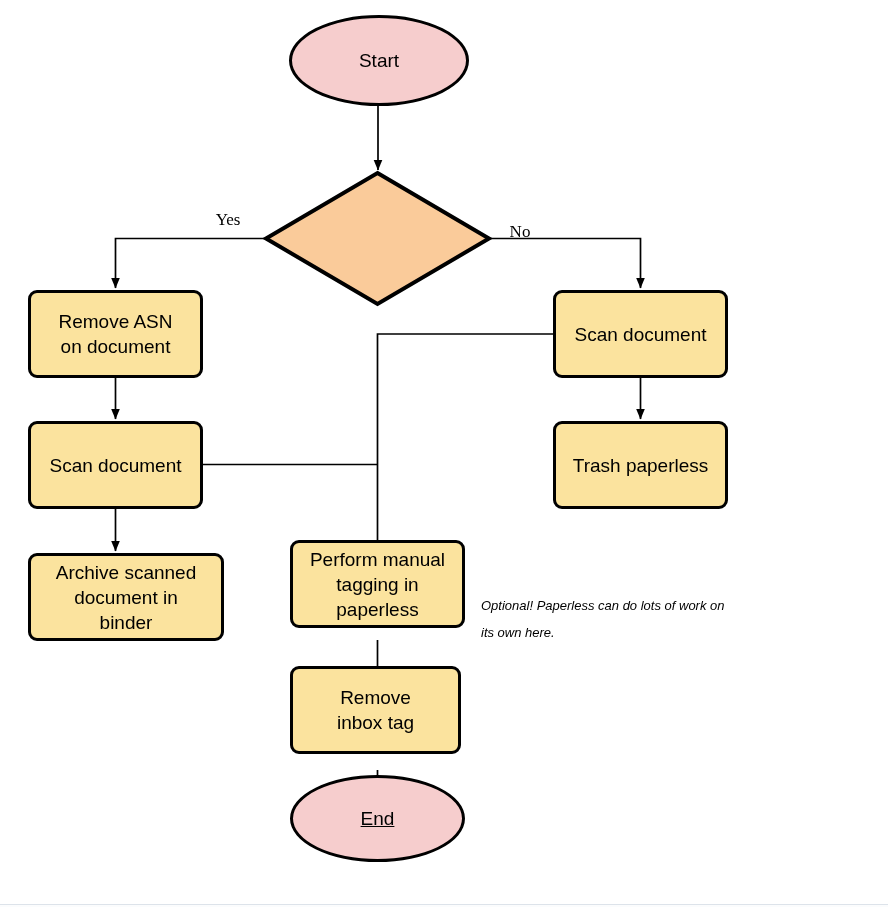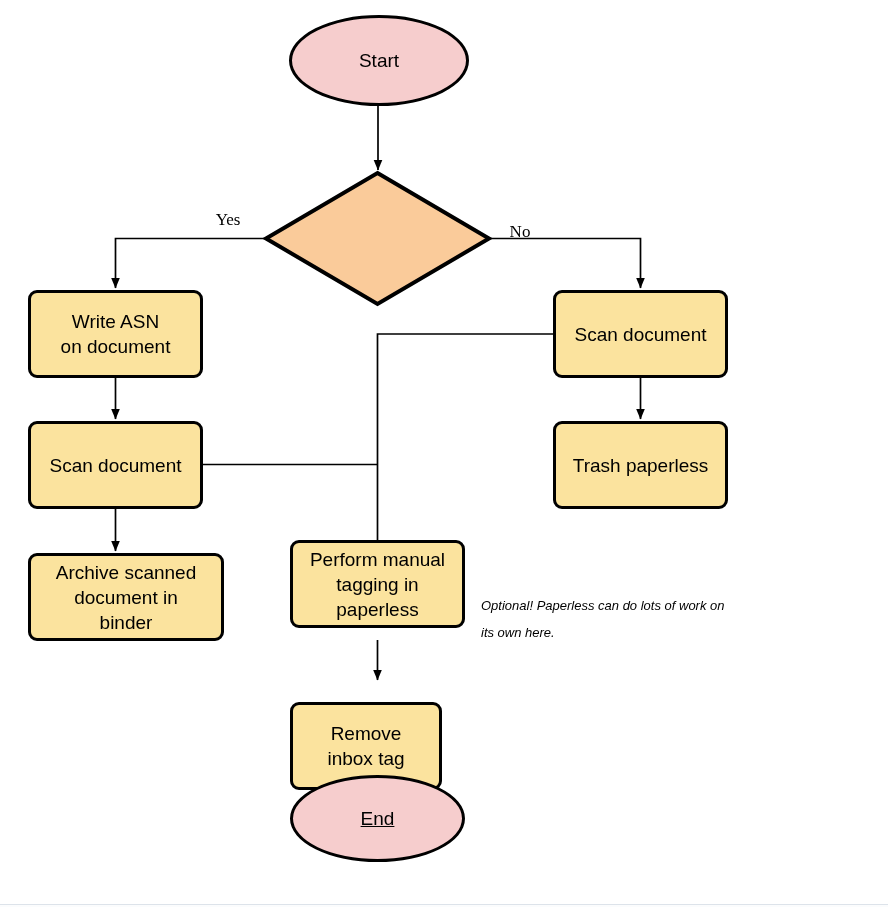--- a/index.html
+++ b/index.html
@@ -110,21 +110,21 @@
   <div class="node terminal" style="left:289px; top:15px; width:180px; height:91px;">
     <span>Start</span>
   </div>
 
 
   <div class="edge-label" style="left:206px; top:210px; width:44px;">Yes</div>
 
   <div class="edge-label" style="left:498px; top:210px; width:44px;margin-top:12px;">No</div>
 
   <div class="node process" style="left:28px; top:290px; width:175px; height:88px;">
-    <span>Write ASN
+    <span>Remove ASN
 on document</span>
   </div>
 
   <div class="node process" style="left:553px; top:290px; width:175px; height:88px;">
     <span>Scan document</span>
   </div>
 
   <div class="node process" style="left:28px; top:421px; width:175px; height:88px;">
     <span>Scan document</span>
   </div>
@@ -141,21 +141,21 @@
 
   <div class="node process" style="left:290px; top:540px; width:175px; height:88px;">
     <span>Perform manual
 tagging in
 paperless</span>
   </div>
 
   <div class="annotation" style="left:481px; top:592px; width:400px;">Optional! Paperless can do lots of work on
 its own here.</div>
 
-  <div class="node process" style="left:290px; top:702px; width:152px; height:88px;">
+  <div class="node process" style="left:290px; top:666px; width:171px; height:88px;">
     <span>Remove
 inbox tag</span>
   </div>
 
   <div class="node terminal" style="left:290px; top:775px; width:175px; height:87px;text-decoration:underline;">
     <span>End</span>
   </div>
 
   <div class="bottom-hairline"></div>
 

